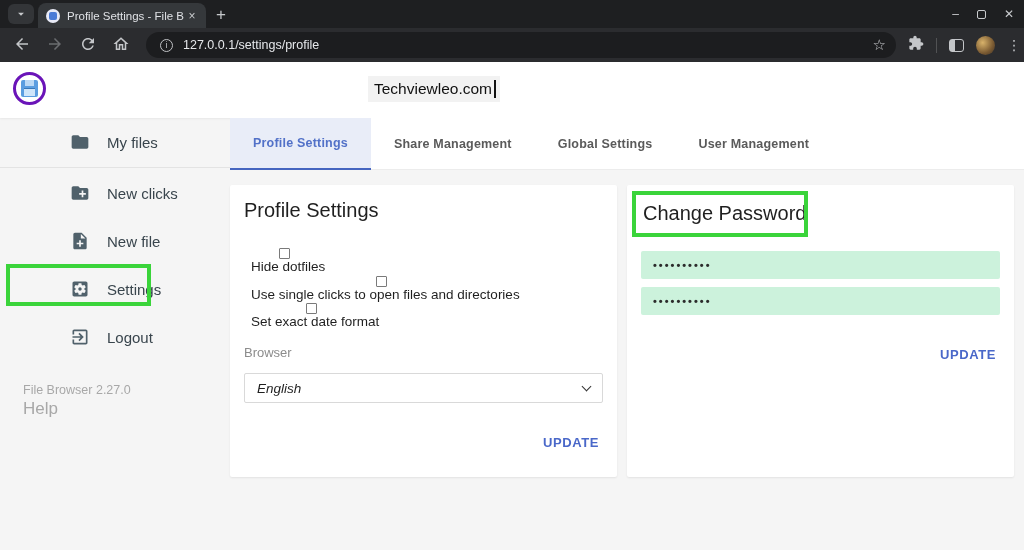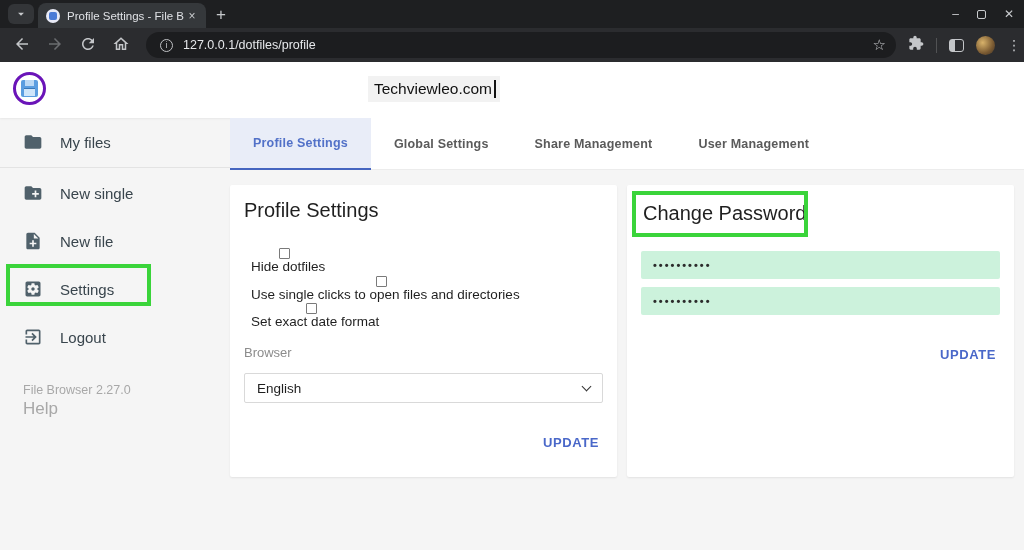--- a/index.html
+++ b/index.html
@@ -42,21 +42,21 @@
   .logo-circle { position:absolute; left:13px; top:72px; width:33px; height:33px; border:3px solid #6a14b8; border-radius:50%; background:#fff; display:flex; align-items:center; justify-content:center; }
   .floppy { width:17px; height:17px; background:#5b9de0; border-radius:2px; position:relative; }
   .floppy::before { content:""; position:absolute; left:4px; top:0; width:9px; height:6px; background:#bcd9f5; }
   .floppy::after { content:""; position:absolute; left:3px; bottom:1px; width:11px; height:7px; background:#cfe5fa; border-top:1px solid #3a78b8; }
   .watermark { position:absolute; left:368px; top:76px; height:26px; background:#f2f2f2; display:flex; align-items:center; padding:0 4px 0 6px; }
   .watermark-text { font-size:15.5px; font-weight:400; color:#111; }
   .caret { width:1.5px; height:18px; background:#111; margin-left:2px; }
 
   
   .sidebar { position:absolute; left:0; top:118px; width:230px; bottom:0; }
-  .side-item { height:48px; display:flex; align-items:center; padding-left:23px; cursor:pointer; }
+  .side-item { height:48px; display:flex; align-items:center; padding-left:23px; cursor:pointer;margin-left:47px; }
   .side-item svg { width:20px; height:20px; fill:#50616b; flex:0 0 auto; }
   .side-label { margin-left:17px; font-size:15px; color:#39454d; }
   .side-divider { height:1px; background:#e3e3e3; margin:1px 0; }
   .side-footer { padding:22px 0 0 23px; }
   .footer-line { font-size:12.5px; color:#a8a8a8; line-height:1.25; }
   .footer-help { font-size:17px; color:#a8a8a8; cursor:pointer; }
   .hl-box-settings { position:absolute; left:6px; top:146px; width:145px; height:42px; border:4px solid #3ad43a; pointer-events:none; }
 
   
   .main { position:absolute; left:230px; top:118px; right:0; bottom:0; }
@@ -67,21 +67,21 @@
   .card { position:absolute; top:15px; height:292px; background:#ffffff; border-radius:2px; box-shadow:0 1px 2px rgba(0,0,0,0.08); }
   .card-title { font-size:20px; font-weight:500; color:#1f1f1f; }
   .card-profile { left:0; width:387px; }
   .card-password { left:397px; width:387px; }
   .card-inner { position:relative; width:100%; height:100%; padding:14px; }
   .check-row { position:absolute; left:14px; display:flex; align-items:center; cursor:pointer;flex-direction:column; }
   .checkbox { width:11px; height:11px; border:1px solid #7a7a7a; border-radius:1px; background:#fff; flex:0 0 auto; }
   .check-label { margin-left:7px; font-size:13.5px; color:#1f1f1f; }
   .lang-label { position:absolute; left:14px; top:160px; font-size:13px; color:#8c8c8c; }
   .lang-select { position:absolute; left:14px; top:188px; right:14px; height:30px; border:1px solid #d9d9d9; border-radius:2px; background:#fff; display:flex; align-items:center; padding:0 12px; cursor:pointer; }
-  .lang-value { font-size:13.5px; color:#1f1f1f; flex:1; }
+  .lang-value { font-size:13.5px; color:#1f1f1f; flex:1;font-style:italic; }
   .chev-down { width:7px; height:7px; border-right:1.8px solid #333; border-bottom:1.8px solid #333; transform:rotate(45deg); margin-top:-4px; }
   .update-link { position:absolute; right:18px; font-size:13px; font-weight:700; color:#4a68c9; letter-spacing:0.6px; cursor:pointer; }
   .hl-box-pwtitle { position:absolute; left:5px; top:6px; width:176px; height:46px; border:4px solid #3ad43a; pointer-events:none; }
   .pw-field { position:absolute; left:14px; right:14px; height:28px; background:#ccf2dc; border-radius:2px; display:flex; align-items:center; padding-left:12px; cursor:text; }
   .pw-dots { font-size:11px; letter-spacing:2px; color:#2b2b2b; font-weight:700; }
 </style>
 </head>
 <body>
 
 <div id="screen">
@@ -121,21 +121,21 @@
           <path d="M17.65 6.35C16.2 4.9 14.21 4 12 4c-4.42 0-7.99 3.58-7.99 8s3.57 8 7.99 8c3.73 0 6.84-2.55 7.73-6h-2.08c-.82 2.33-3.04 4-5.65 4-3.31 0-6-2.69-6-6s2.69-6 6-6c1.66 0 3.14.69 4.22 1.78L13 11h7V4l-2.35 2.35z"></path>
         </svg>
     </span>
     <span class="nav-ic">
       <svg viewBox="0 0 24 24">
           <path d="M12 5.69l5 4.5V18h-2v-6H9v6H7v-7.81l5-4.5M12 3L2 12h3v8h6v-6h2v6h6v-8h3L12 3z"></path>
         </svg>
     </span>
     <div class="addressbar">
       <span class="info-ic">i</span>
-      <span class="url-text">127.0.0.1/dotfiles/profile</span>
+      <span class="url-text">127.0.0.1/settings/profile</span>
       <span class="star-ic">☆</span>
     </div>
     <div class="tb-right">
       <span class="ext-ic">
         <svg viewBox="0 0 24 24">
             <path d="M20.5 11H19V7c0-1.1-.9-2-2-2h-4V3.5C13 2.12 11.88 1 10.5 1S8 2.12 8 3.5V5H4c-1.1 0-1.99.9-1.99 2v3.8H3.5c1.49 0 2.7 1.21 2.7 2.7s-1.21 2.7-2.7 2.7H2V20c0 1.1.9 2 2 2h3.8v-1.5c0-1.49 1.21-2.7 2.7-2.7 1.49 0 2.7 1.21 2.7 2.7V22H17c1.1 0 2-.9 2-2v-4h1.5c1.38 0 2.5-1.12 2.5-2.5S21.88 11 20.5 11z"></path>
           </svg>
       </span>
       <span class="tb-sep"></span>
       <span class="panel-ic"></span>
@@ -158,21 +158,21 @@
       <svg viewBox="0 0 24 24">
           <path d="M10 4H4c-1.1 0-1.99.9-1.99 2L2 18c0 1.1.9 2 2 2h16c1.1 0 2-.9 2-2V8c0-1.1-.9-2-2-2h-8l-2-2z"></path>
         </svg>
       <span class="side-label">My files</span>
     </div>
     <div class="side-divider"></div>
     <div class="side-item">
       <svg viewBox="0 0 24 24">
           <path d="M20 6h-8l-2-2H4c-1.1 0-1.99.9-1.99 2L2 18c0 1.1.9 2 2 2h16c1.1 0 2-.9 2-2V8c0-1.1-.9-2-2-2zm-1 8h-3v3h-2v-3h-3v-2h3V9h2v3h3v2z"></path>
         </svg>
-      <span class="side-label">New single</span>
+      <span class="side-label">New clicks</span>
     </div>
     <div class="side-item">
       <svg viewBox="0 0 24 24">
           <path d="M14 2H6c-1.1 0-1.99.9-1.99 2L4 20c0 1.1.89 2 1.99 2H18c1.1 0 2-.9 2-2V8l-6-6zm2 14h-3v3h-2v-3H8v-2h3v-3h2v3h3v2zm-3-7V3.5L18.5 9H13z"></path>
         </svg>
       <span class="side-label">New file</span>
     </div>
     <div class="side-item">
       <svg viewBox="0 0 24 24">
           <path d="M19 3H5c-1.1 0-2 .9-2 2v14c0 1.1.9 2 2 2h14c1.1 0 2-.9 2-2V5c0-1.1-.9-2-2-2zm-1.75 9c0 .23-.02.46-.05.68l1.48 1.16c.13.11.17.3.08.45l-1.4 2.42c-.09.15-.27.21-.43.15l-1.74-.7c-.36.28-.76.51-1.18.69l-.26 1.85c-.03.17-.18.3-.35.3h-2.8c-.17 0-.32-.13-.35-.29l-.26-1.85c-.43-.18-.82-.41-1.18-.69l-1.74.7c-.16.06-.34 0-.43-.15l-1.4-2.42c-.09-.15-.05-.34.08-.45l1.48-1.16c-.03-.23-.05-.46-.05-.69 0-.23.02-.46.05-.68l-1.48-1.16c-.13-.11-.17-.3-.08-.45l1.4-2.42c.09-.15.27-.21.43-.15l1.74.7c.36-.28.76-.51 1.18-.69l.26-1.85c.03-.17.18-.3.35-.3h2.8c.17 0 .32.13.35.29l.26 1.85c.43.18.82.41 1.18.69l1.74-.7c.16-.06.34 0 .43.15l1.4 2.42c.09.15.05.34-.08.45l-1.48 1.16c.03.23.05.46.05.69zm-5.25-2c-1.1 0-2 .9-2 2s.9 2 2 2 2-.9 2-2-.9-2-2-2z"></path>
@@ -188,22 +188,22 @@
     <div class="side-footer">
       <div class="footer-line">File Browser 2.27.0</div>
       <div class="footer-help">Help</div>
     </div>
     <div class="hl-box-settings"></div>
   </div>
 
   <div class="main">
     <div class="tabstrip">
       <div class="nav-tab active">Profile Settings</div>
+      <div class="nav-tab">Share Management</div>
       <div class="nav-tab">Global Settings</div>
-      <div class="nav-tab">Share Management</div>
       <div class="nav-tab">User Management</div>
     </div>
     <div class="content">
 
       <div class="card card-profile">
         <div class="card-inner">
           <div class="card-title" style="position:absolute;left:14px;top:14px;">Profile Settings</div>
           <div class="check-row" style="top:63px;">
             <span class="checkbox"></span>
             <span class="check-label">Hide dotfiles</span>

